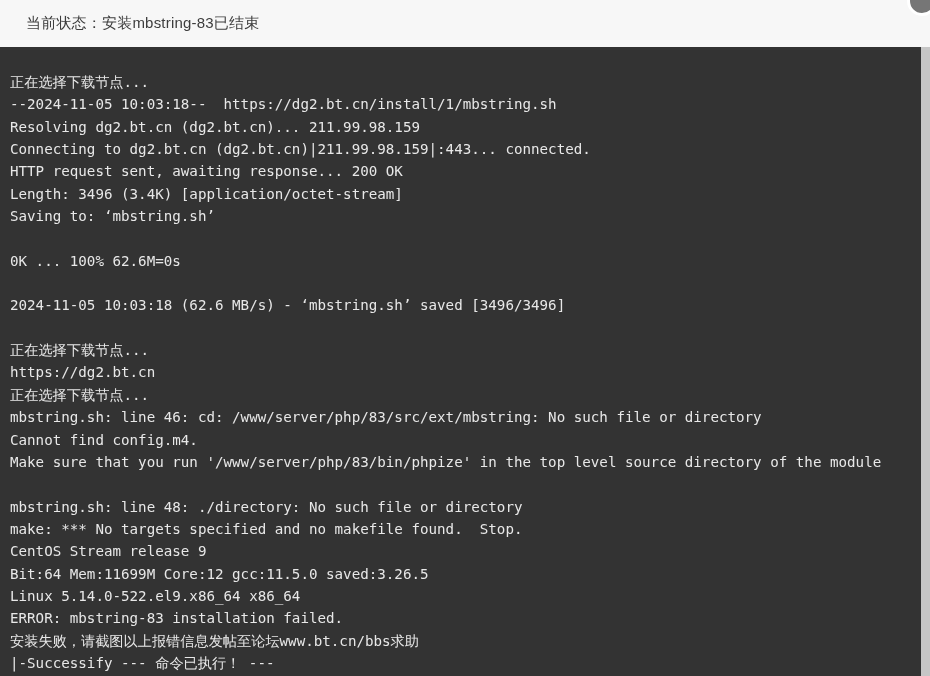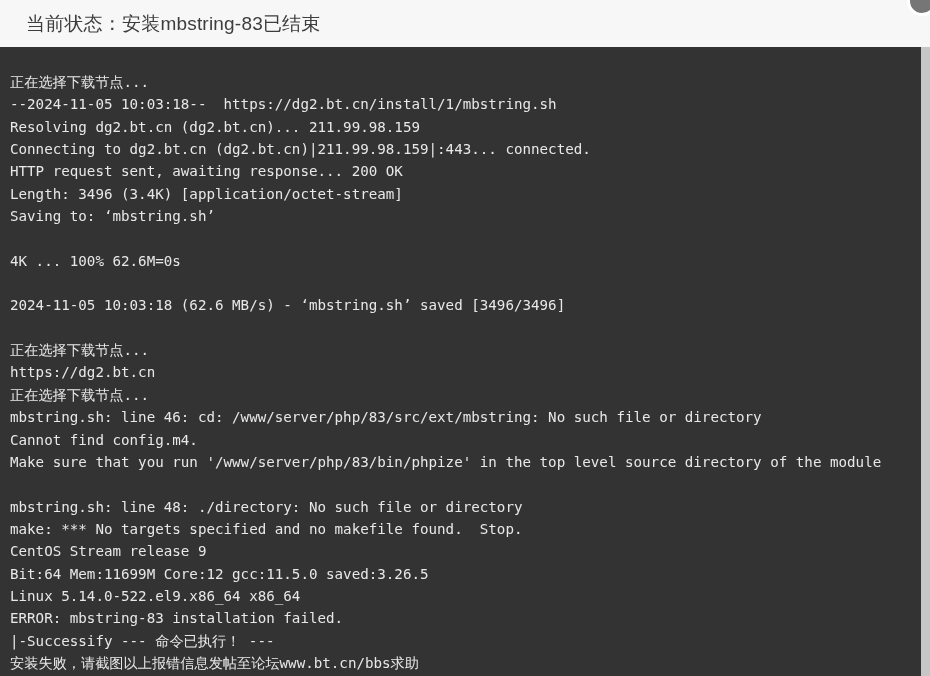--- a/index.html
+++ b/index.html
@@ -30,21 +30,21 @@
     height: 47px;
     background: #f7f7f7;
     box-sizing: border-box;
     display: flex;
     align-items: center;
     overflow: hidden;
   }
   #status-text {
     margin-left: 26px;
     font-family: "Liberation Sans", sans-serif;
-    font-size: 19px;
+    font-size: 15px;
     color: #3d3d3d;
     white-space: nowrap;
     letter-spacing: 0.2px;
   }
   #corner-badge {
     position: absolute;
     top: -14px;
     right: -7px;
     width: 30px;
     height: 30px;
@@ -117,39 +117,39 @@
   <div id="terminal">
     <div id="terminal-lines">
         <div class="term-line">正在选择下载节点...</div>
         <div class="term-line">--2024-11-05 10:03:18--  https://dg2.bt.cn/install/1/mbstring.sh</div>
         <div class="term-line">Resolving dg2.bt.cn (dg2.bt.cn)... 211.99.98.159</div>
         <div class="term-line">Connecting to dg2.bt.cn (dg2.bt.cn)|211.99.98.159|:443... connected.</div>
         <div class="term-line">HTTP request sent, awaiting response... 200 OK</div>
         <div class="term-line">Length: 3496 (3.4K) [application/octet-stream]</div>
         <div class="term-line">Saving to: ‘mbstring.sh’</div>
         <div class="term-line blank">&nbsp;</div>
-        <div class="term-line">4K ... 100% 62.6M=0s</div>
+        <div class="term-line">0K ... 100% 62.6M=0s</div>
         <div class="term-line blank">&nbsp;</div>
         <div class="term-line">2024-11-05 10:03:18 (62.6 MB/s) - ‘mbstring.sh’ saved [3496/3496]</div>
         <div class="term-line blank">&nbsp;</div>
         <div class="term-line">正在选择下载节点...</div>
         <div class="term-line">https://dg2.bt.cn</div>
         <div class="term-line">正在选择下载节点...</div>
         <div class="term-line">mbstring.sh: line 46: cd: /www/server/php/83/src/ext/mbstring: No such file or directory</div>
         <div class="term-line">Cannot find config.m4.</div>
         <div class="term-line">Make sure that you run '/www/server/php/83/bin/phpize' in the top level source directory of the module</div>
         <div class="term-line blank">&nbsp;</div>
         <div class="term-line">mbstring.sh: line 48: ./directory: No such file or directory</div>
         <div class="term-line">make: *** No targets specified and no makefile found.  Stop.</div>
         <div class="term-line">CentOS Stream release 9</div>
         <div class="term-line">Bit:64 Mem:11699M Core:12 gcc:11.5.0 saved:3.26.5</div>
         <div class="term-line">Linux 5.14.0-522.el9.x86_64 x86_64</div>
         <div class="term-line">ERROR: mbstring-83 installation failed.</div>
+        <div class="term-line">安装失败，请截图以上报错信息发帖至论坛www.bt.cn/bbs求助</div>
         <div class="term-line">|-Successify --- 命令已执行！ ---</div>
-        <div class="term-line">安装失败，请截图以上报错信息发帖至论坛www.bt.cn/bbs求助</div>
       </div>
   </div>
 
   <div id="terminal-scrollbar">
     <div id="terminal-scrollbar-thumb"></div>
   </div>
 
 </div>
 
 </body></html>

